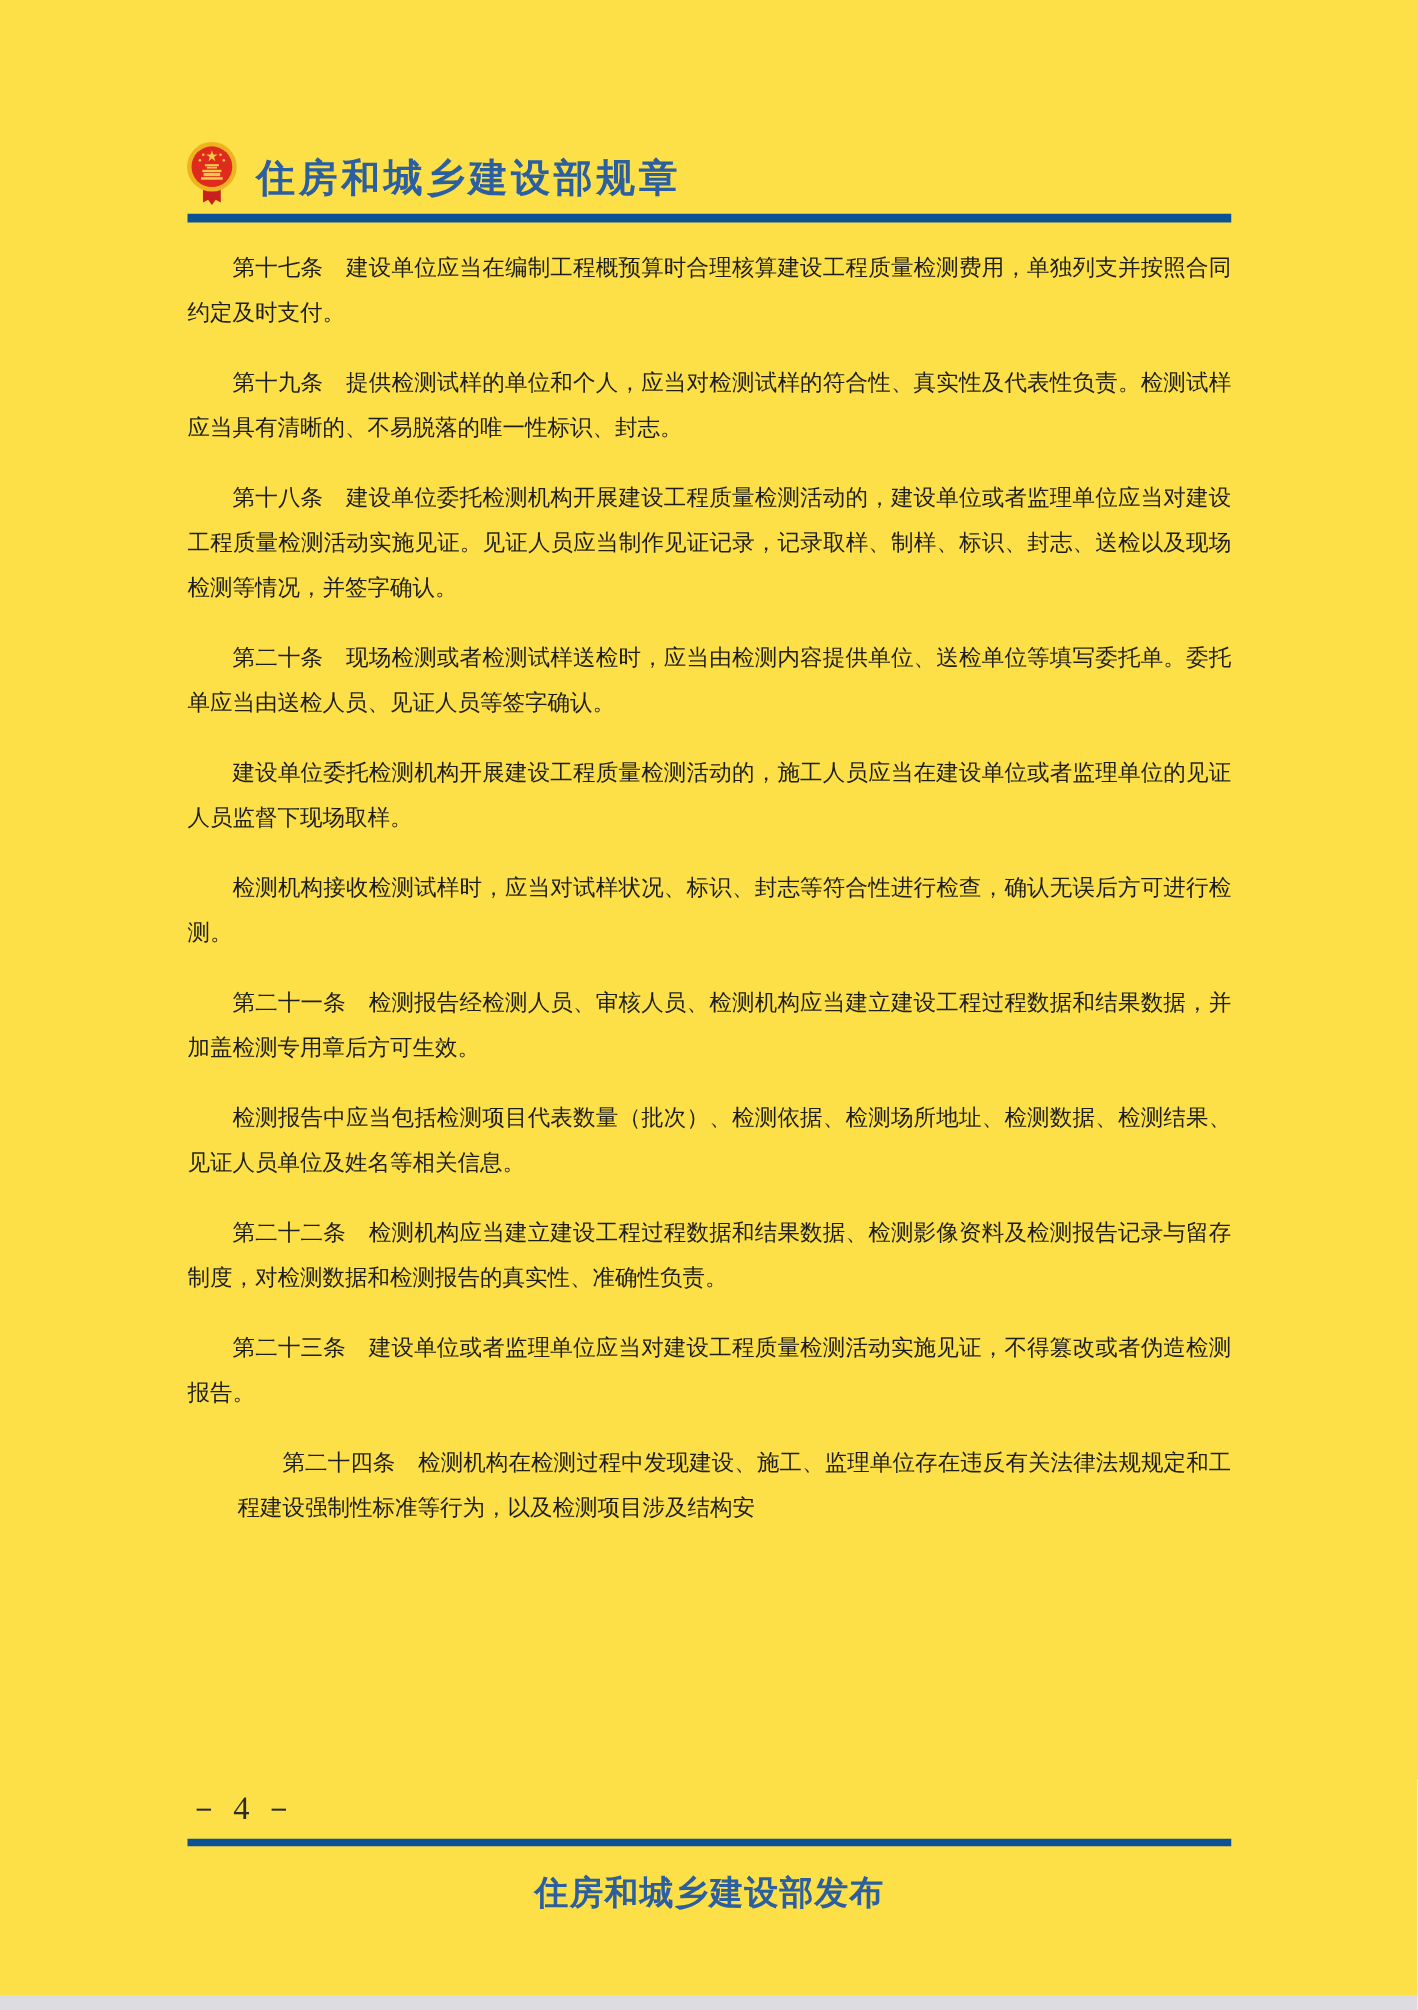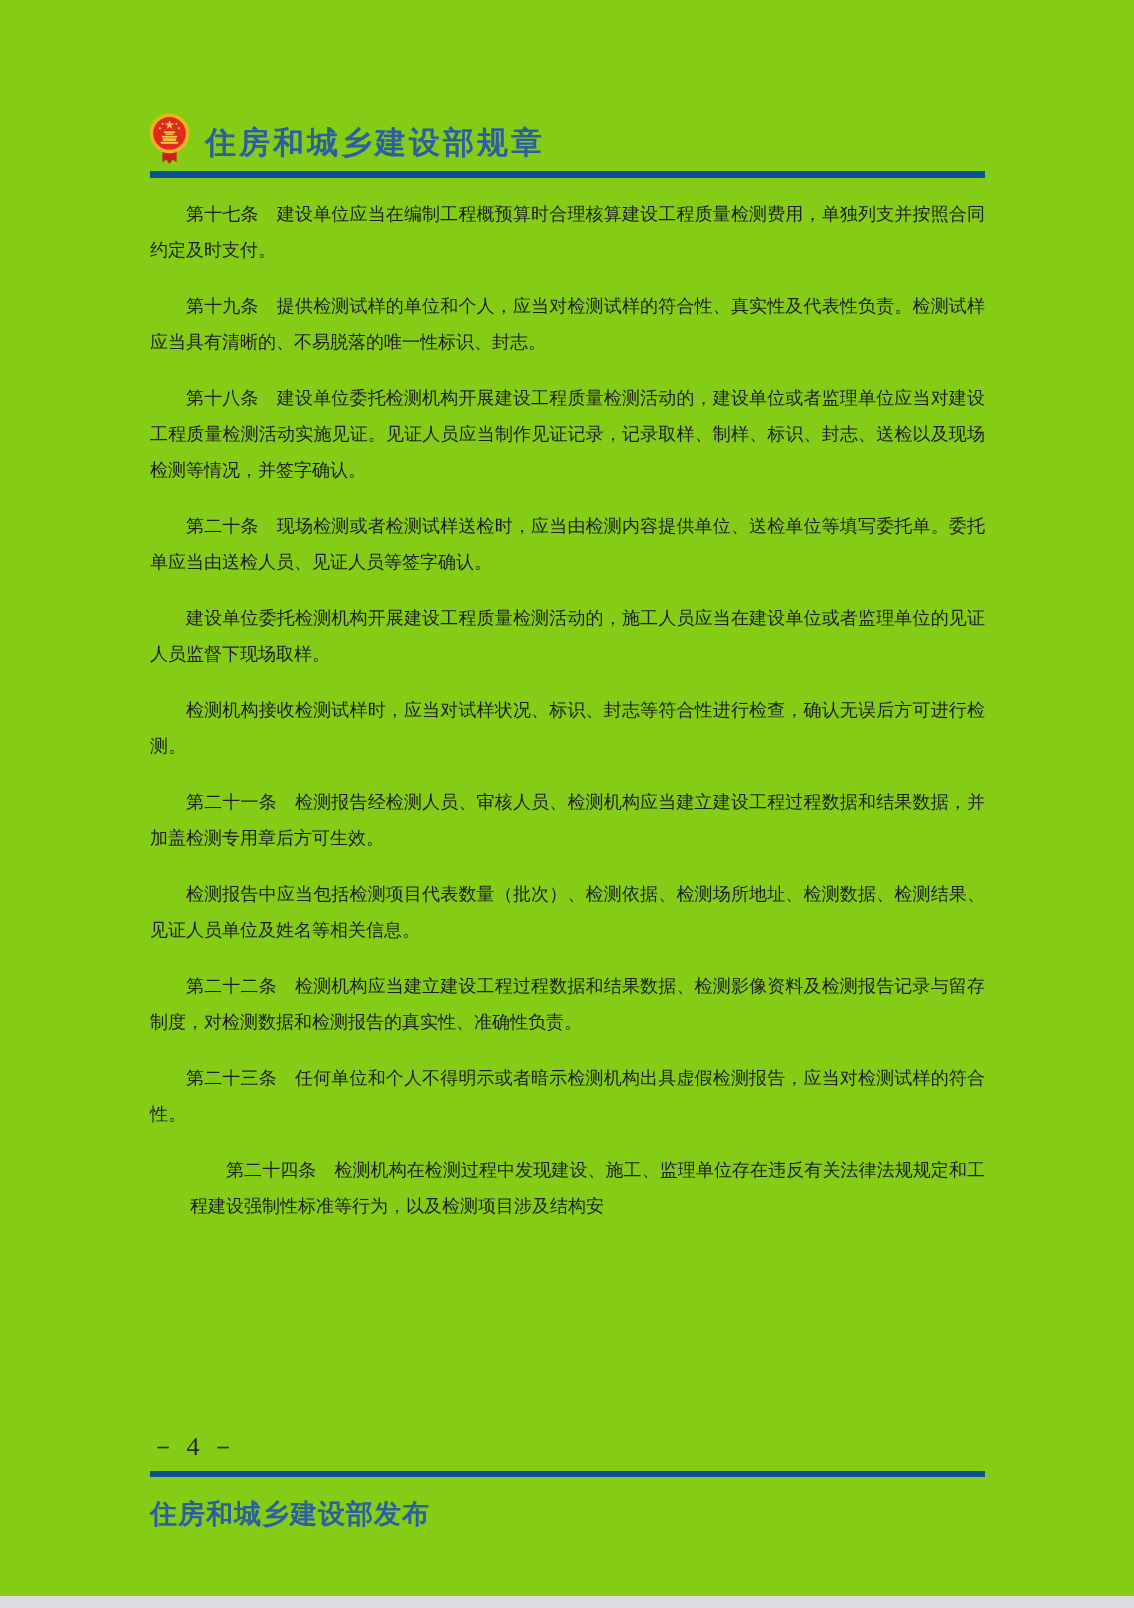--- a/index.html
+++ b/index.html
@@ -4,21 +4,21 @@
 <style>
   html, body {
     margin: 0;
     padding: 0;
     background: #ffffff;
   }
   .page {
     position: relative;
     width: 1134px;
     height: 1608px;
-    background: #84cc16;
+    background: #fde047;
     overflow: hidden;
     font-family: "Liberation Serif", "DejaVu Serif", serif;
   }
 
   
   .emblem {
     position: absolute;
     left: 149px;
     top: 112px;
     width: 41px;
@@ -70,21 +70,21 @@
     letter-spacing: 2px;
     color: #2b2b2b;
     line-height: 30px;
   }
   .footer-rule { top: 1471px; height: 6px; }
   .publisher {
     position: absolute;
     left: 150px;
     top: 1497px;
     width: 835px;
-    text-align: left;
+    text-align: center;
     font-size: 27px;
     font-weight: bold;
     letter-spacing: 1px;
     color: #2c5f9f;
     line-height: 34px;
   }
 
   
   .bottom-edge {
     position: absolute;
@@ -129,21 +129,21 @@
   <main class="doc-body">
     <p>第十七条　建设单位应当在编制工程概预算时合理核算建设工程质量检测费用，单独列支并按照合同约定及时支付。</p>
     <p>第十九条　提供检测试样的单位和个人，应当对检测试样的符合性、真实性及代表性负责。检测试样应当具有清晰的、不易脱落的唯一性标识、封志。</p>
     <p>第十八条　建设单位委托检测机构开展建设工程质量检测活动的，建设单位或者监理单位应当对建设工程质量检测活动实施见证。见证人员应当制作见证记录，记录取样、制样、标识、封志、送检以及现场检测等情况，并签字确认。</p>
     <p>第二十条　现场检测或者检测试样送检时，应当由检测内容提供单位、送检单位等填写委托单。委托单应当由送检人员、见证人员等签字确认。</p>
     <p>建设单位委托检测机构开展建设工程质量检测活动的，施工人员应当在建设单位或者监理单位的见证人员监督下现场取样。</p>
     <p>检测机构接收检测试样时，应当对试样状况、标识、封志等符合性进行检查，确认无误后方可进行检测。</p>
     <p>第二十一条　检测报告经检测人员、审核人员、检测机构应当建立建设工程过程数据和结果数据，并加盖检测专用章后方可生效。</p>
     <p>检测报告中应当包括检测项目代表数量（批次）、检测依据、检测场所地址、检测数据、检测结果、见证人员单位及姓名等相关信息。</p>
     <p>第二十二条　检测机构应当建立建设工程过程数据和结果数据、检测影像资料及检测报告记录与留存制度，对检测数据和检测报告的真实性、准确性负责。</p>
-    <p>第二十三条　任何单位和个人不得明示或者暗示检测机构出具虚假检测报告，应当对检测试样的符合性。</p>
+    <p>第二十三条　建设单位或者监理单位应当对建设工程质量检测活动实施见证，不得篡改或者伪造检测报告。</p>
     <p>第二十四条　检测机构在检测过程中发现建设、施工、监理单位存在违反有关法律法规规定和工程建设强制性标准等行为，以及检测项目涉及结构安</p>
   </main>
 
   <div class="page-number">－ 4 －</div>
   <div class="rule footer-rule"></div>
   <div class="publisher">住房和城乡建设部发布</div>
 
   <div class="bottom-edge"></div>
 
 </div>

